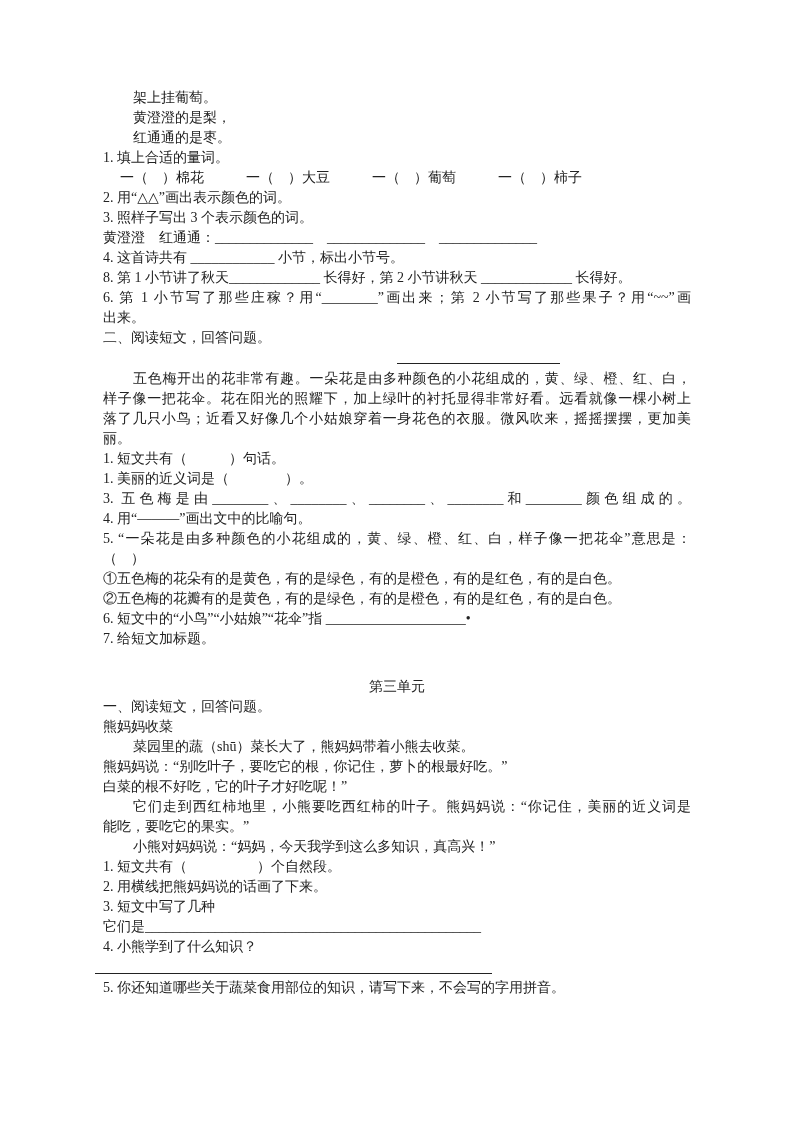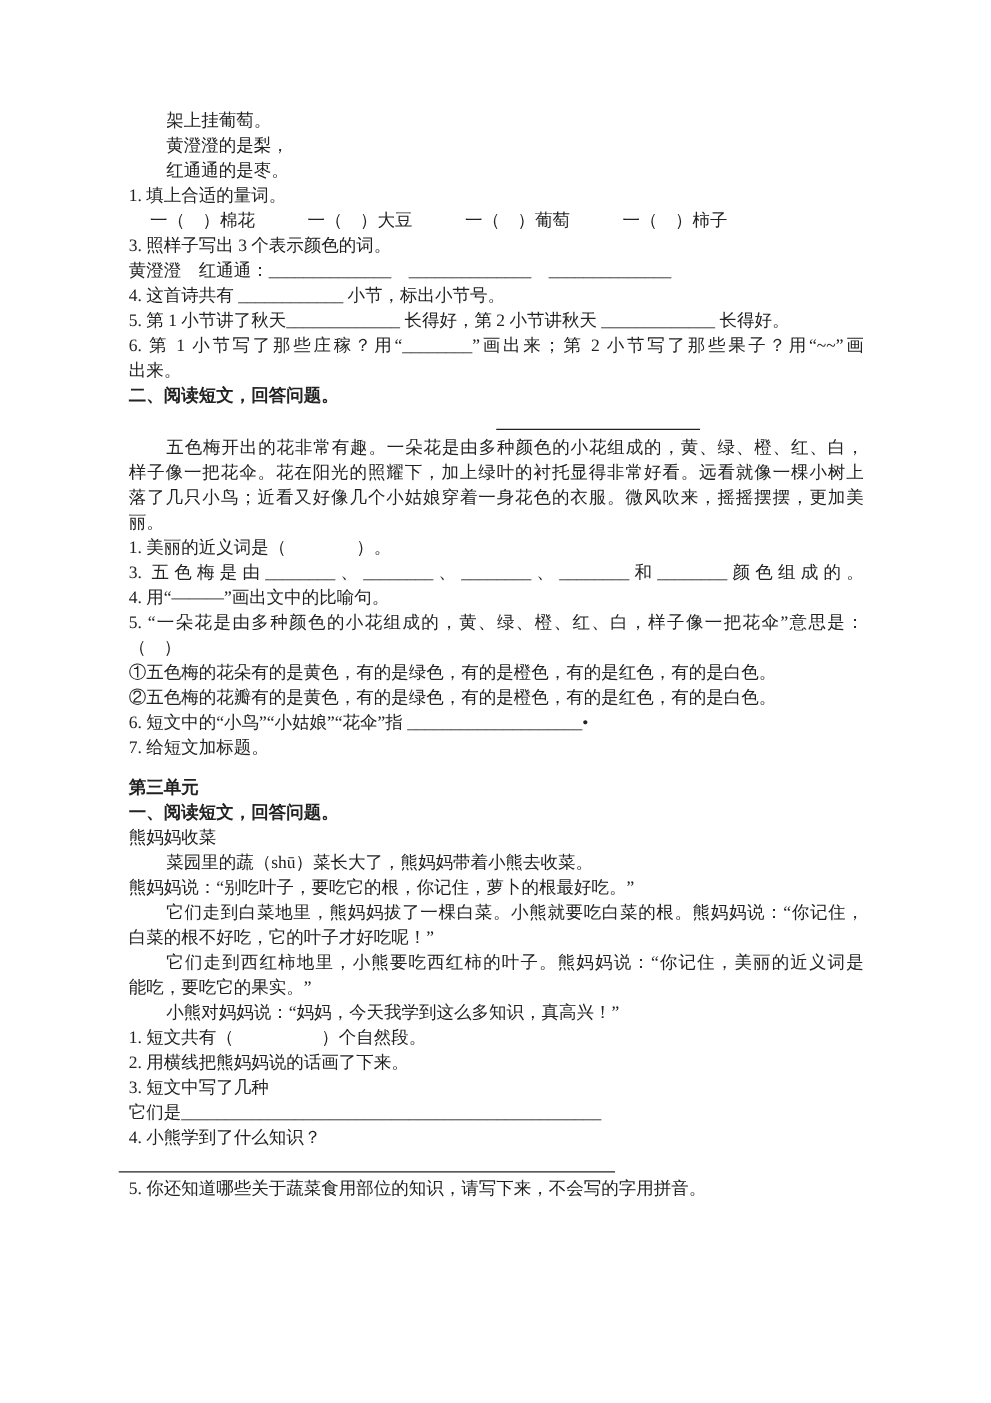--- a/index.html
+++ b/index.html
@@ -17,78 +17,79 @@
   }
   .content {
     position: absolute;
     left: 103px;
     top: 88px;
     width: 588px;
   }
   .line { min-height: 20px; }
   .i1 { padding-left: 17px; }
   .i2 { padding-left: 30px; }
-  .b  { font-weight: bold; }
+  .b  { font-weight: normal; }
   .j  { white-space: nowrap; text-align: justify; text-align-last: justify; }
   .rule-title {
     height: 15px;
     width: 163px;
     margin-left: 294px;
     margin-bottom: 5px;
     border-bottom: 1.4px solid #222;
   }
   .rule-answer {
     height: 16px;
     width: 397px;
     margin-left: -8px;
     margin-bottom: 4px;
     border-bottom: 1.4px solid #222;
   }
-  .mt { margin-top: 12px; }
+  .mt { margin-top: 28px; text-align: center; }
 </style>
 </head>
 <body>
 
 <div class="page">
   <div class="content">
 
     <div class="line i2">架上挂葡萄。</div>
     <div class="line i2">黄澄澄的是梨，</div>
     <div class="line i2">红通通的是枣。</div>
     <div class="line">1. 填上合适的量词。</div>
     <div class="line i1">一（　）棉花　　　一（　）大豆　　　一（　）葡萄　　　一（　）柿子</div>
+    <div class="line">2. 用“△△”画出表示颜色的词。</div>
     <div class="line">3. 照样子写出 3 个表示颜色的词。</div>
     <div class="line">黄澄澄　红通通：______________　______________　______________</div>
     <div class="line">4. 这首诗共有 ____________ 小节，标出小节号。</div>
-    <div class="line">5. 第 1 小节讲了秋天_____________ 长得好，第 2 小节讲秋天 _____________ 长得好。</div>
+    <div class="line">8. 第 1 小节讲了秋天_____________ 长得好，第 2 小节讲秋天 _____________ 长得好。</div>
     <div class="line j">6. 第 1 小节写了那些庄稼？用“________”画出来；第 2 小节写了那些果子？用“~~”画</div>
     <div class="line">出来。</div>
 
     <div class="line b">二、阅读短文，回答问题。</div>
     <div class="rule-title"></div>
     <div class="line i2 j">五色梅开出的花非常有趣。一朵花是由多种颜色的小花组成的，黄、绿、橙、红、白，</div>
     <div class="line j">样子像一把花伞。花在阳光的照耀下，加上绿叶的衬托显得非常好看。远看就像一棵小树上</div>
     <div class="line j">落了几只小鸟；近看又好像几个小姑娘穿着一身花色的衣服。微风吹来，摇摇摆摆，更加美</div>
     <div class="line">丽。</div>
+    <div class="line">1. 短文共有（　　　）句话。</div>
     <div class="line">1. 美丽的近义词是（　　　　）。</div>
     <div class="line j">3. 五色梅是由________、________、________、________和________颜色组成的。</div>
     <div class="line">4. 用“———”画出文中的比喻句。</div>
     <div class="line j">5. “一朵花是由多种颜色的小花组成的，黄、绿、橙、红、白，样子像一把花伞”意思是：</div>
     <div class="line">（　）</div>
     <div class="line">①五色梅的花朵有的是黄色，有的是绿色，有的是橙色，有的是红色，有的是白色。</div>
     <div class="line">②五色梅的花瓣有的是黄色，有的是绿色，有的是橙色，有的是红色，有的是白色。</div>
     <div class="line">6. 短文中的“小鸟”“小姑娘”“花伞”指 ____________________•</div>
     <div class="line">7. 给短文加标题。</div>
 
     <div class="line b mt">第三单元</div>
     <div class="line b">一、阅读短文，回答问题。</div>
     <div class="line">熊妈妈收菜</div>
     <div class="line i2">菜园里的蔬（shū）菜长大了，熊妈妈带着小熊去收菜。</div>
     <div class="line">熊妈妈说：“别吃叶子，要吃它的根，你记住，萝卜的根最好吃。”</div>
-    <div class="line i2 j">它们走到白菜地里，熊妈妈拔了一棵白菜。小熊就要吃白菜的根。熊妈妈说：“你记住，</div>
     <div class="line">白菜的根不好吃，它的叶子才好吃呢！”</div>
     <div class="line i2 j">它们走到西红柿地里，小熊要吃西红柿的叶子。熊妈妈说：“你记住，美丽的近义词是</div>
     <div class="line">能吃，要吃它的果实。”</div>
     <div class="line i2">小熊对妈妈说：“妈妈，今天我学到这么多知识，真高兴！”</div>
     <div class="line">1. 短文共有（　　　　　）个自然段。</div>
     <div class="line">2. 用横线把熊妈妈说的话画了下来。</div>
     <div class="line">3. 短文中写了几种</div>
     <div class="line">它们是________________________________________________</div>
     <div class="line">4. 小熊学到了什么知识？</div>
     <div class="rule-answer"></div>

